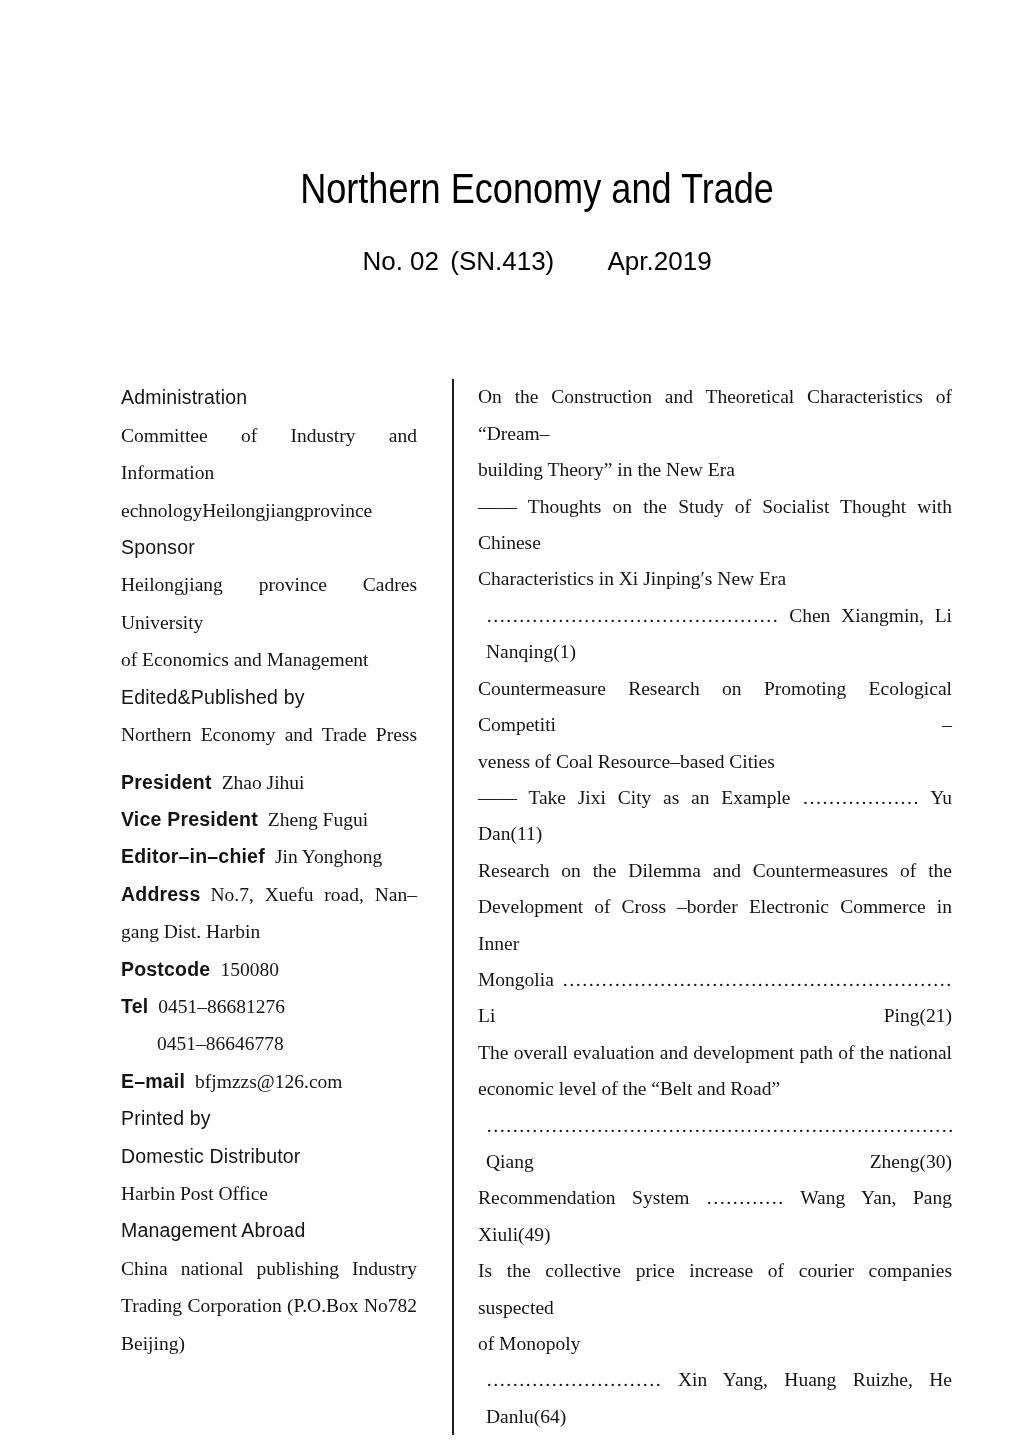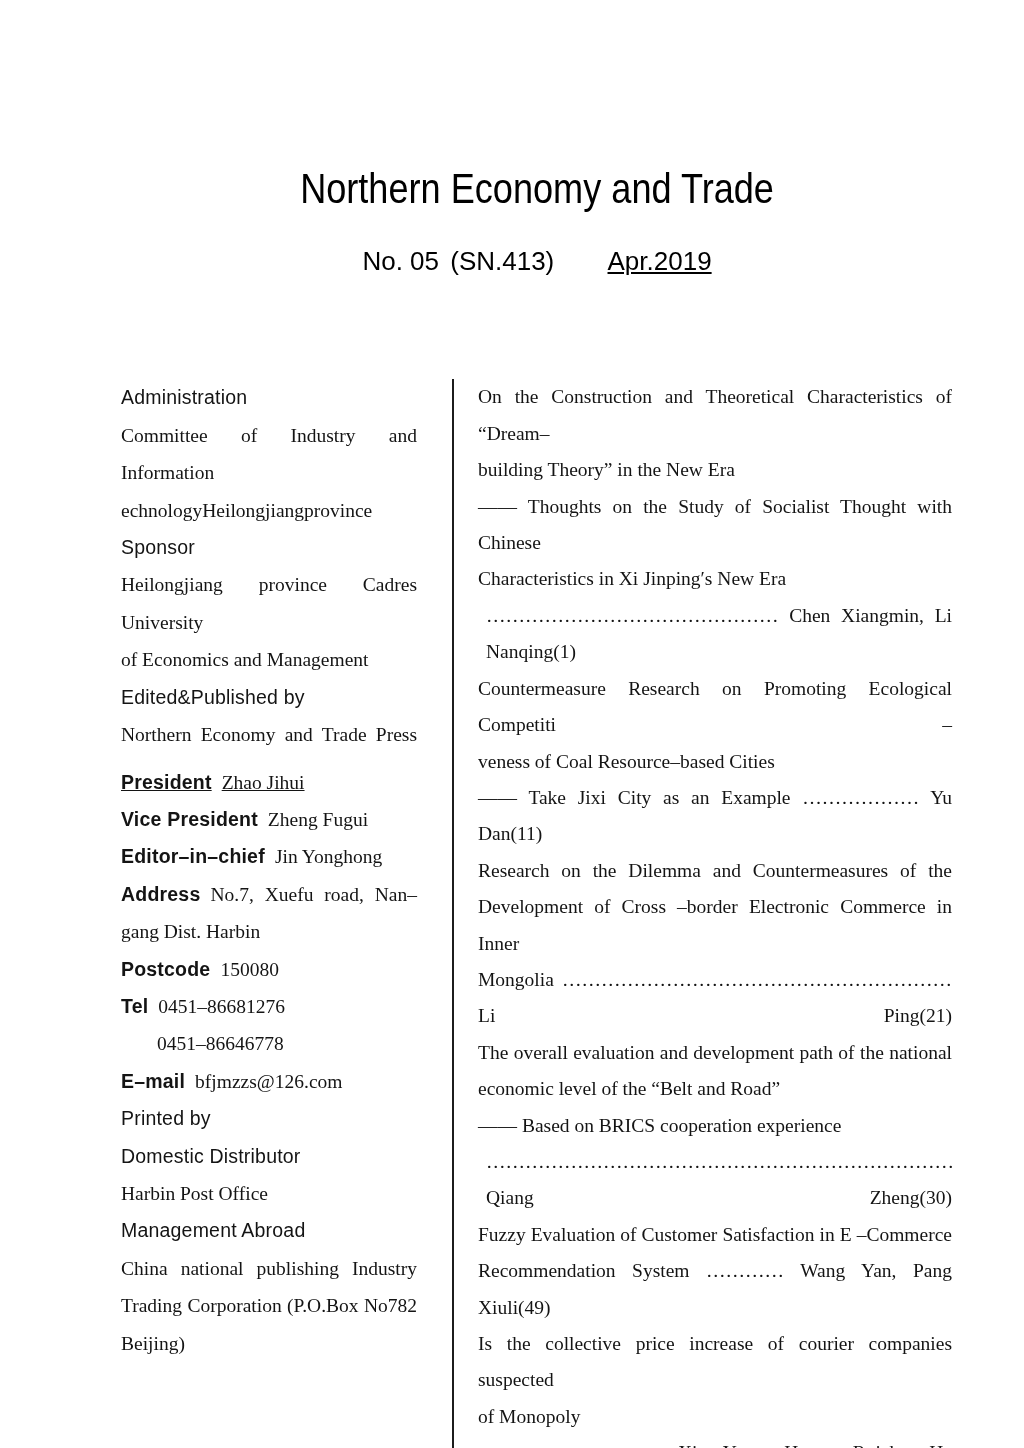--- a/index.html
+++ b/index.html
@@ -16,46 +16,46 @@
     font-size:43px; font-weight:400; line-height:1.15; color:#000;
   }
   .title-inner { display:inline-block; transform:scaleX(0.84); transform-origin:center; white-space:nowrap; }
   .subtitle {
     margin-top:33px; text-align:center;
     font-family:"Liberation Sans", sans-serif;
     font-size:26px; font-weight:400; color:#000; white-space:nowrap;
   }
   .subtitle .seg { display:inline-block; }
   .subtitle .seg-sn { margin-left:4px; }
-  .subtitle .seg-date { margin-left:46px;text-decoration:underline; }
+  .subtitle .seg-date { margin-left:46px; }
 
   .columns { display:flex; margin-top:102px; align-items:stretch; }
   .col-left  { width:296px; font-size:19.5px; line-height:37.4px; }
   .divider   { width:2px; background:#1c1c1c; margin-left:35px; margin-right:24px; }
   .col-right { width:474px; font-size:19.5px; line-height:36.4px; }
 
   .h   { font-family:"Liberation Sans", sans-serif; font-weight:400; font-size:19.5px; letter-spacing:0.2px; }
   .pair .lab { font-family:"Liberation Sans", sans-serif; font-weight:700; letter-spacing:0.2px; margin-right:10px; }
   .j   { text-align:justify; text-align-last:justify; }
   .ind { padding-left:36px; }
-  .gap { margin-top:10px;text-decoration:underline; }
+  .gap { margin-top:10px; }
   .di  { padding-left:8px; }
   .line { white-space:normal; }
 </style>
 </head>
 <body>
 
 <div class="sheet">
 
   <div class="title">
     <span class="title-inner">Northern Economy and Trade</span>
   </div>
 
   <div class="subtitle">
-    <span class="seg">No. 05</span>
+    <span class="seg">No. 02</span>
     <span class="seg seg-sn">(SN.413)</span>
     <span class="seg seg-date">Apr.2019</span>
   </div>
 
   <div class="columns">
 
     <div class="col-left">
       <div class="line h">Administration</div>
       <div class="line j">Committee of Industry and Information</div>
       <div class="line">echnologyHeilongjiangprovince</div>
@@ -91,23 +91,21 @@
       <div class="line">Characteristics in Xi Jinping′s New Era</div>
       <div class="line j di">……………………………………… Chen Xiangmin, Li Nanqing(1)</div>
       <div class="line j">Countermeasure Research on Promoting Ecological Competiti –</div>
       <div class="line">veness of Coal Resource–based Cities</div>
       <div class="line j">—— Take Jixi City as an Example ……………… Yu Dan(11)</div>
       <div class="line j">Research on the Dilemma and Countermeasures of the</div>
       <div class="line j">Development of Cross –border Electronic Commerce in Inner</div>
       <div class="line j">Mongolia …………………………………………………… Li Ping(21)</div>
       <div class="line j">The overall evaluation and development path of the national</div>
       <div class="line">economic level of the “Belt and Road”</div>
-      <div class="line">—— Based on BRICS cooperation experience</div>
       <div class="line j di">……………………………………………………………… Qiang Zheng(30)</div>
-      <div class="line j">Fuzzy Evaluation of Customer Satisfaction in E –Commerce</div>
       <div class="line j">Recommendation System ………… Wang Yan, Pang Xiuli(49)</div>
       <div class="line j">Is the collective price increase of courier companies suspected</div>
       <div class="line">of Monopoly</div>
       <div class="line j di">……………………… Xin Yang, Huang Ruizhe, He Danlu(64)</div>
 
     </div>
 
   </div>
 </div>
 

